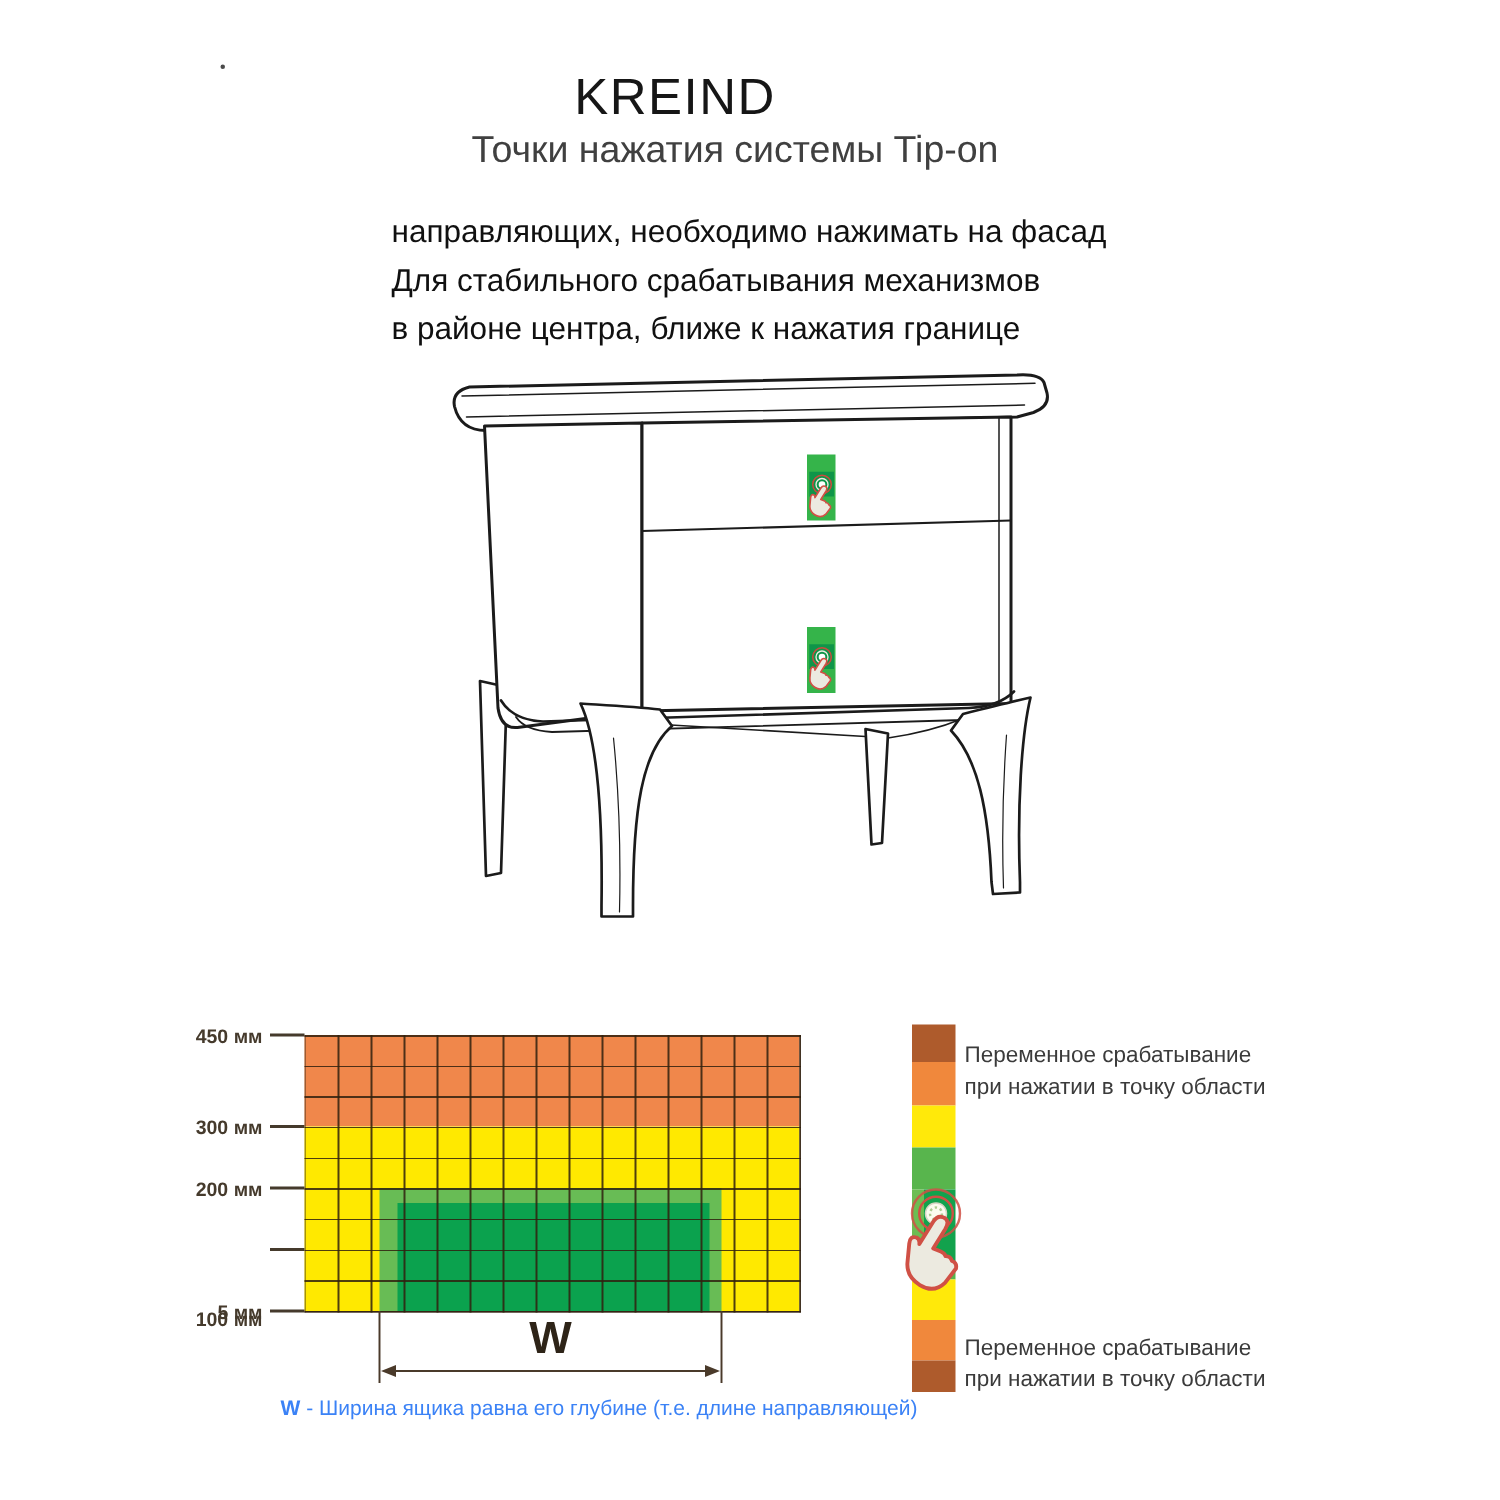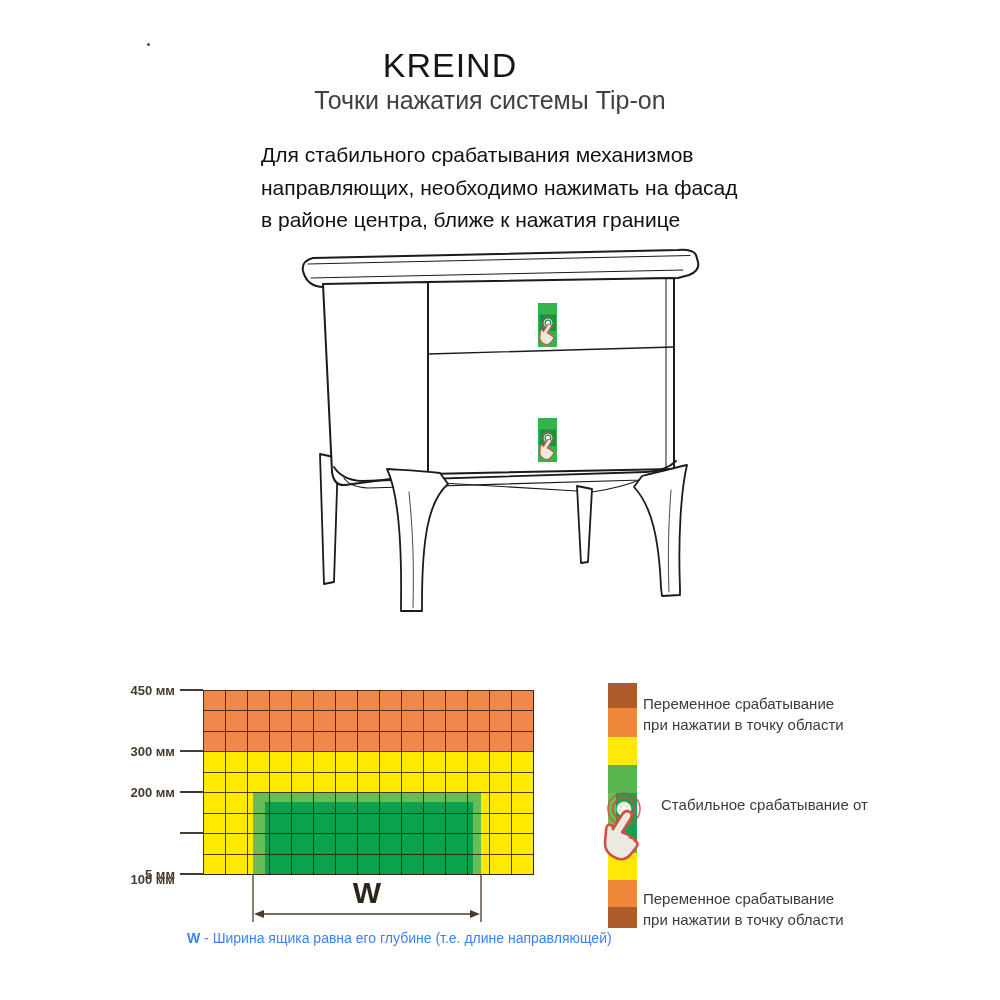--- a/index.html
+++ b/index.html
@@ -47,22 +47,22 @@
     </g>
   </defs>
 </svg>
 
 <div class="abs speck"></div>
 
 <div class="abs page-title">KREIND</div>
 <div class="abs page-subtitle">Точки нажатия системы Tip-on</div>
 
 <div class="abs description">
+  <div>направляющих, необходимо нажимать на фасад</div>
   <div>Для стабильного срабатывания механизмов</div>
-  <div>направляющих, необходимо нажимать на фасад</div>
   <div>в районе центра, ближе к нажатия границе</div>
 </div>
 
 <svg class="abs" style="left:250px;top:240px;" width="500" height="420" viewBox="0 0 500 420">
   <g stroke="#1b1b1b" fill="#ffffff" stroke-linejoin="round" stroke-linecap="round">
 
     <path d="M70,214 L88,218 L84,342 L74,344 Z" stroke-width="1.8"></path>
     <path d="M327,246 L342,249 L338,322 L331,323 Z" stroke-width="1.8"></path>
     <path d="M90,237 L327,251" fill="none" stroke-width="1.1"></path>
 
@@ -160,18 +160,17 @@
   <g transform="translate(35.5,37.5) rotate(32) scale(2.35)">
       <use href="#handIcon"></use>
     </g>
 </svg>
 
 <div class="abs legend-text" style="left:643px;top:693px;">
   <div>Переменное срабатывание</div>
   <div>при нажатии в точку области</div>
 </div>
 <div class="abs legend-text" style="left:661px;top:794px;">
-  <div>Стабильное срабатывание от</div>
 </div>
 <div class="abs legend-text" style="left:643px;top:888px;">
   <div>Переменное срабатывание</div>
   <div>при нажатии в точку области</div>
 </div>
 
 </body></html>

